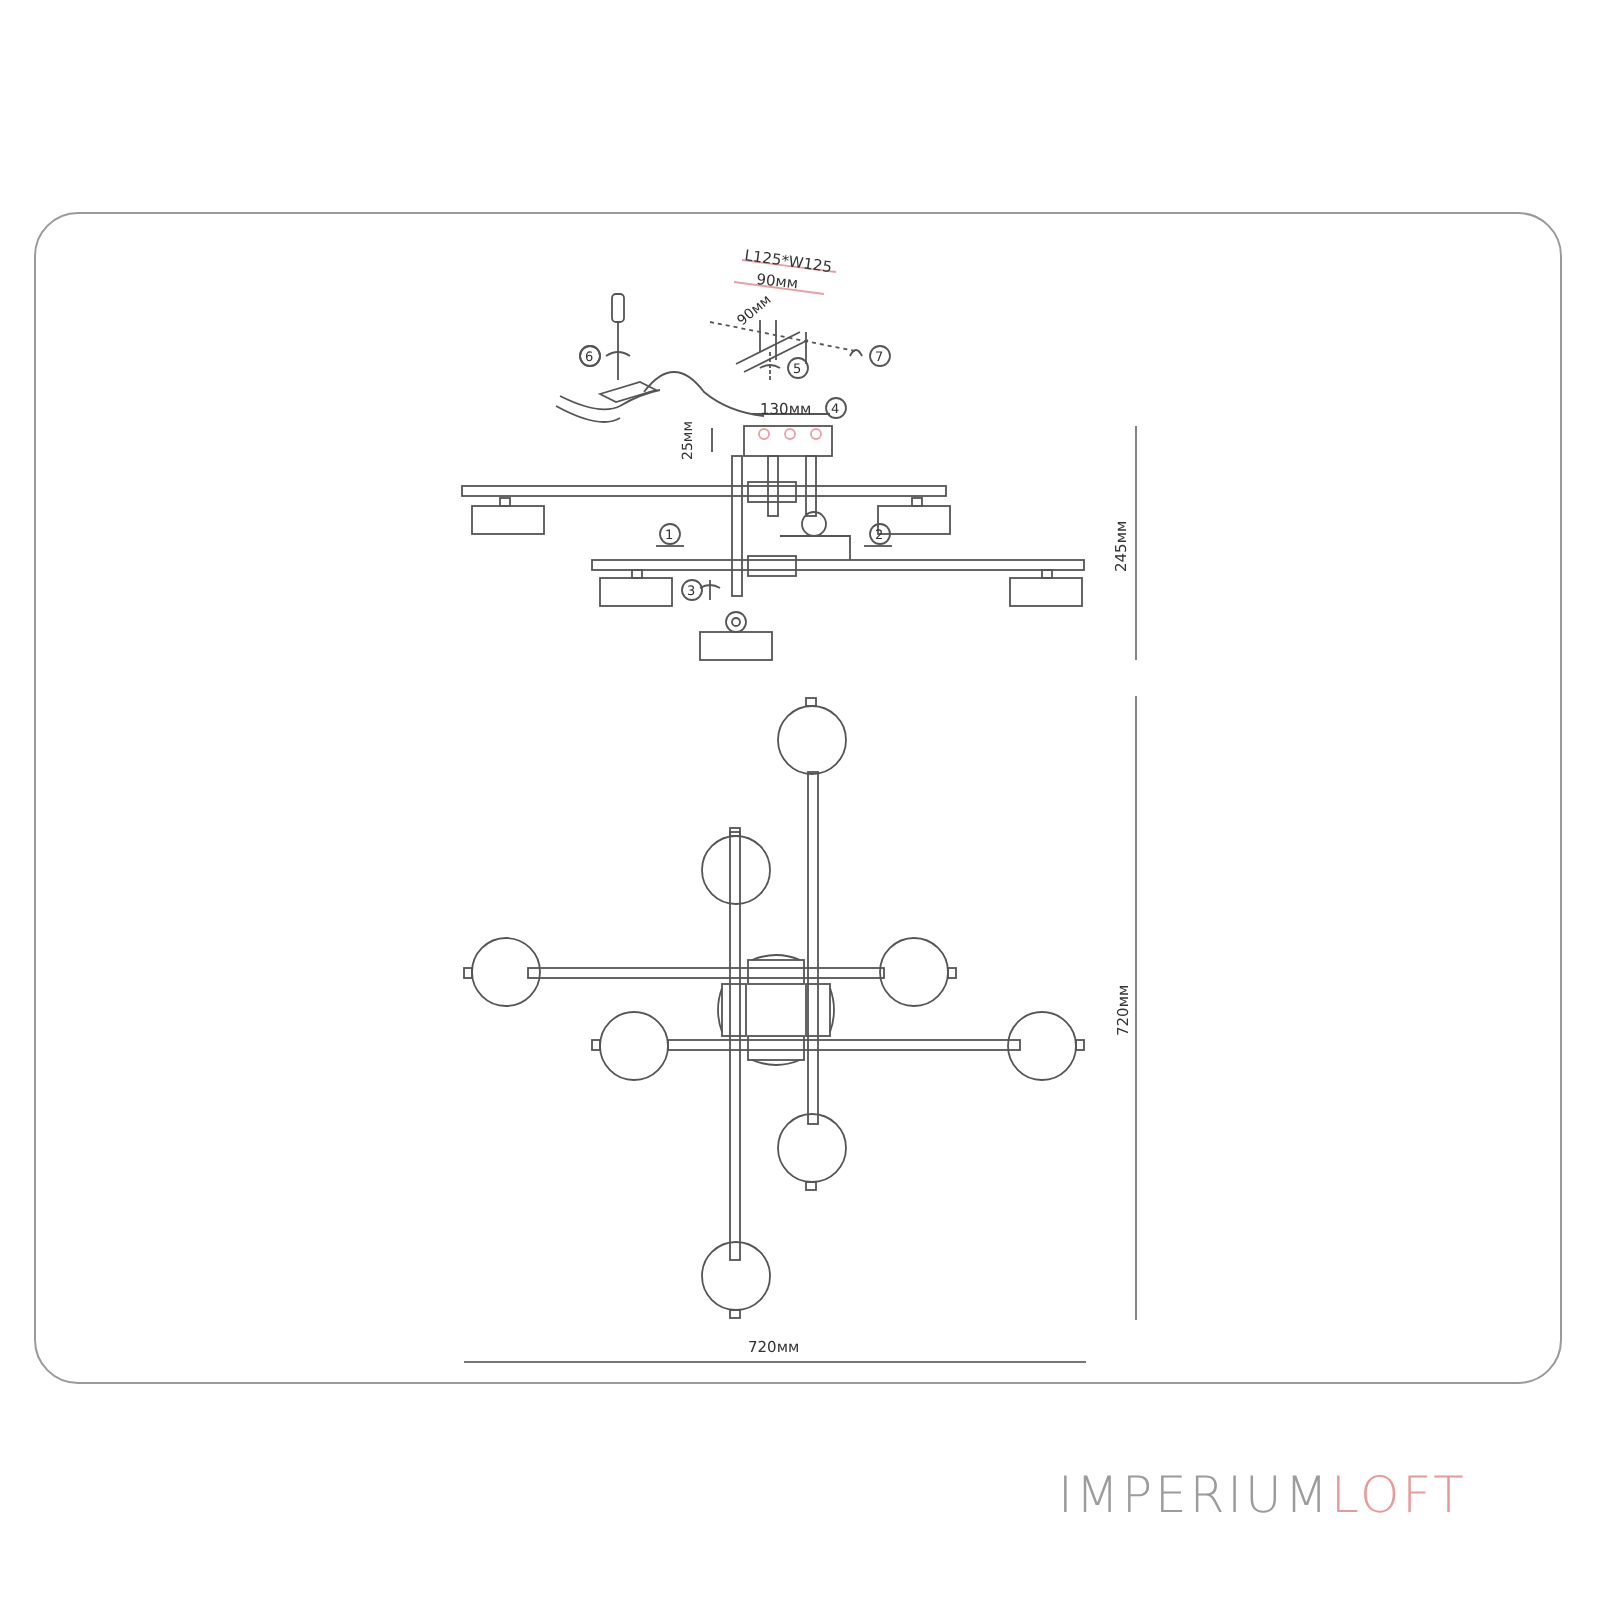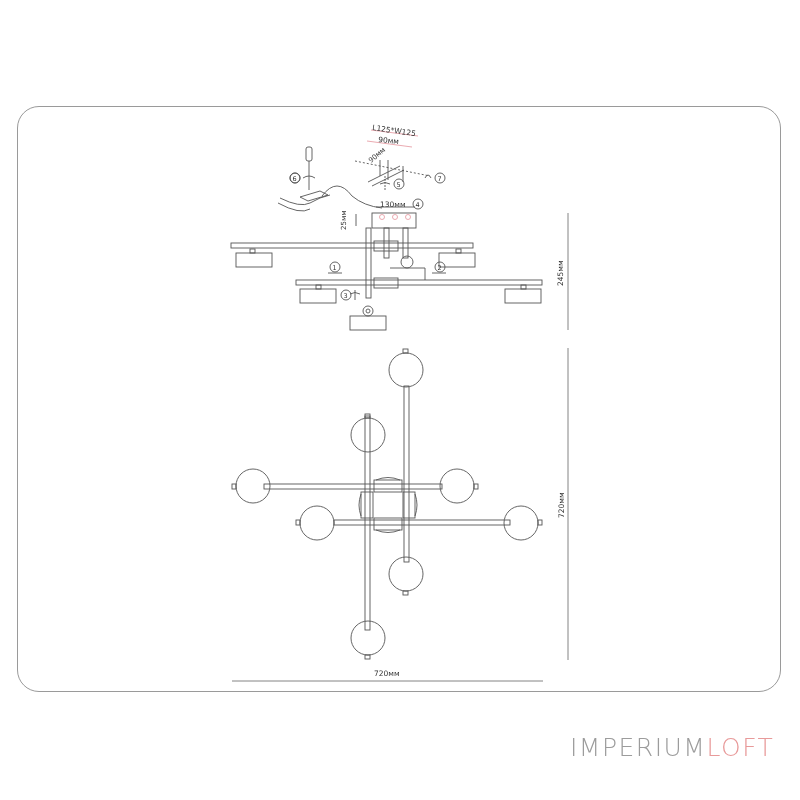--- a/index.html
+++ b/index.html
@@ -1,20 +1,20 @@
 <!DOCTYPE html>
 <html><head>
 <meta charset="utf-8">
 <style>
   html, body { margin:0; padding:0; background:#ffffff; }
   body { width:800px; height:800px; position:relative; overflow:hidden; font-family:"DejaVu Sans", sans-serif; }
   #frame { position:absolute; left:17px; top:106px; width:764px; height:586px; border:1.3px solid #9a9a9a; border-radius:22px; box-sizing:border-box; }
   svg#drawing { position:absolute; left:0; top:0; }
   .lbl { font-family:"DejaVu Sans", sans-serif; fill:#333; }
-  #brand { position:absolute; left:570px; top:733px; font-family:"DejaVu Sans", sans-serif; font-size:25px; letter-spacing:1.5px; font-weight:300; white-space:nowrap;text-align:center; }
+  #brand { position:absolute; left:529px; top:733px; font-family:"DejaVu Sans", sans-serif; font-size:25px; letter-spacing:1.5px; font-weight:300; white-space:nowrap;text-align:center; }
   #brand .b1 { color:#9c9c9c; }
   #brand .b2 { color:#e89a9a; }
 </style>
 </head>
 <body>
 
 <div id="frame"></div>
 
 <svg id="drawing" width="800" height="800" viewBox="0 0 800 800">
   <g fill="none" stroke="#555" stroke-width="0.9">

